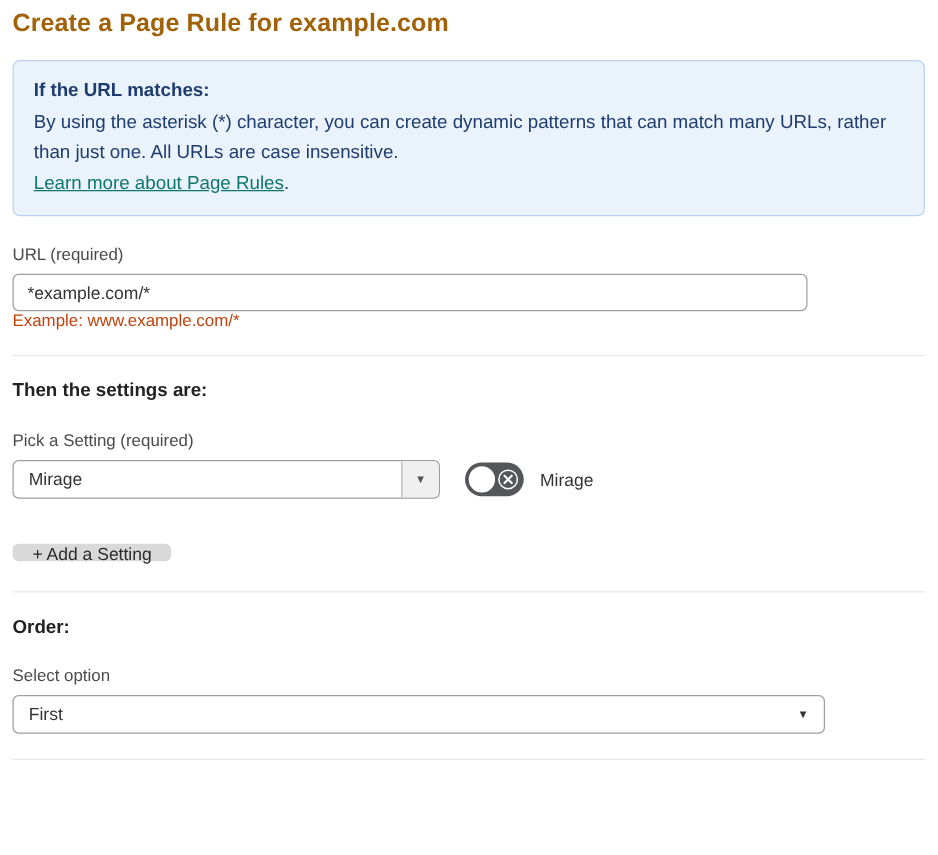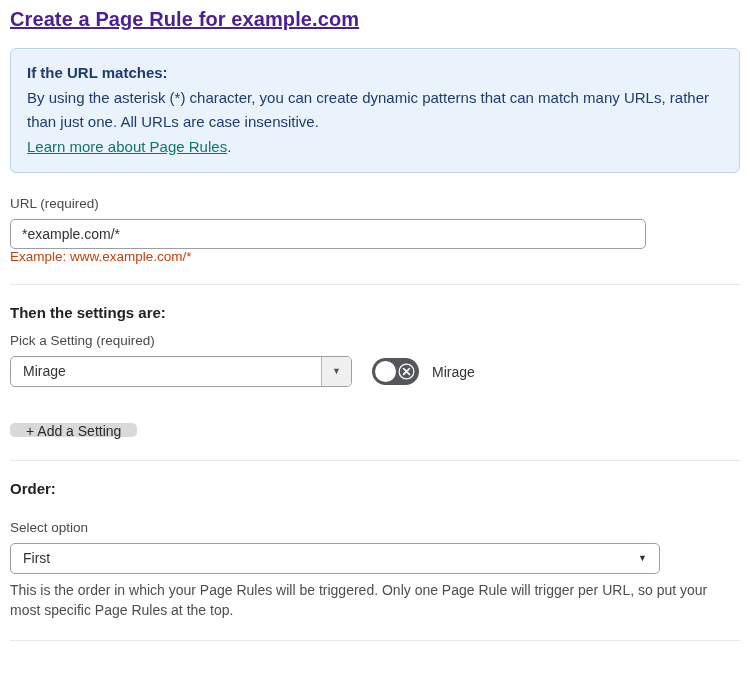--- a/index.html
+++ b/index.html
@@ -7,24 +7,23 @@
   body {
     font-family:"Liberation Sans", sans-serif;
     color:#333;
     overflow:hidden;
   }
   .page { padding:8px 10px 0 10px; width:750px; }
 
   .page-title {
     font-size:20px;
     font-weight:bold;
-    color:#4c1d95;
+    color:#a16207;
     letter-spacing:0.1px;
     margin-bottom:17px;
-    text-decoration:underline;
   }
 
   .info-box {
     background:#eaf2fb;
     border:1px solid #b9d3f0;
     border-radius:6px;
     padding:12px 16px 13px 16px;
     color:#1e3c6f;
     font-size:15px;
     line-height:24.5px;
@@ -69,21 +68,21 @@
     margin:20px 0 0 0;
   }
 
   .section-heading {
     font-size:15px;
     font-weight:bold;
     color:#222;
     margin-top:19px;
   }
 
-  .picker-label { margin-top:12px; }
+  .picker-label { margin-top:24px; }
 
   .setting-row {
     display:flex;
     align-items:center;
     margin-top:0;
   }
 
   .custom-select {
     width:342px;
     height:31px;
@@ -231,19 +230,18 @@
 
   <div class="section-heading">Order:</div>
 
   <div class="field-label order-label">Select option</div>
 
   <div class="full-select">
     <span class="select-value">First</span>
     <span class="caret-right">▼</span>
   </div>
 
-  <div class="order-helper">This is the order in which your Page Rules will be triggered. Only one Page Rule will trigger per URL, so put your most specific Page Rules at the top.</div>
 
   <hr class="divider">
 
   
 
 </div>
 
 </body></html>

